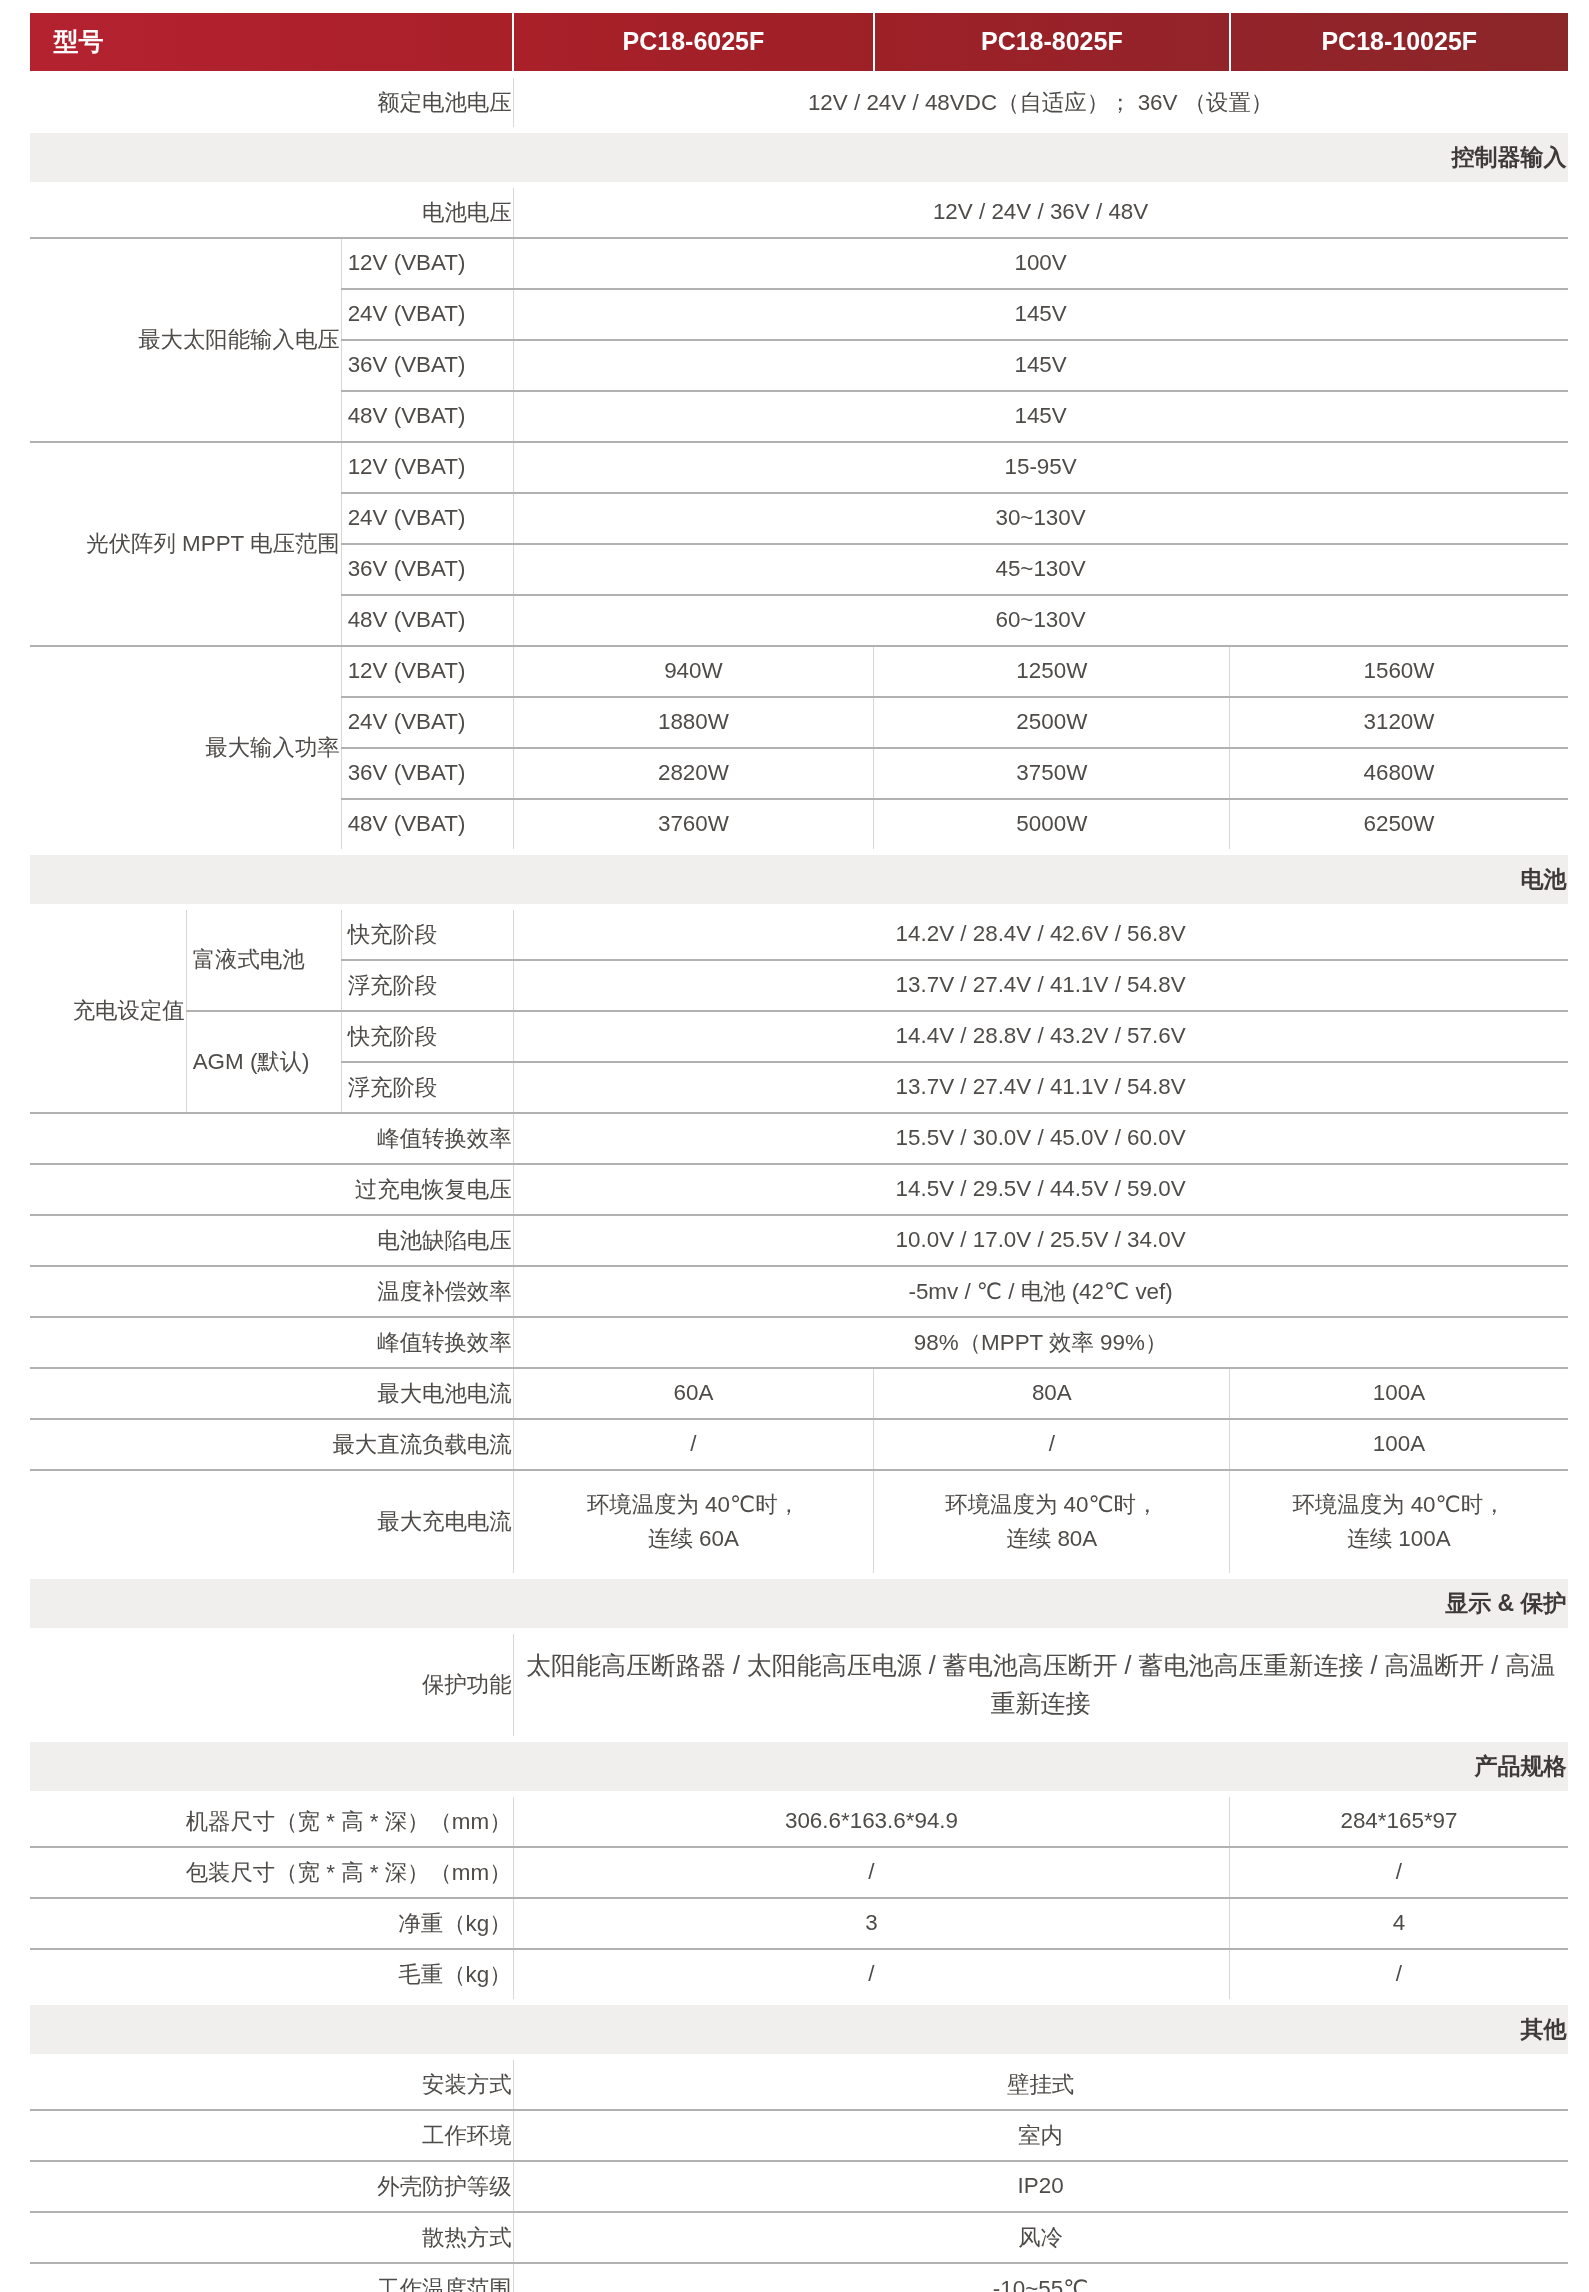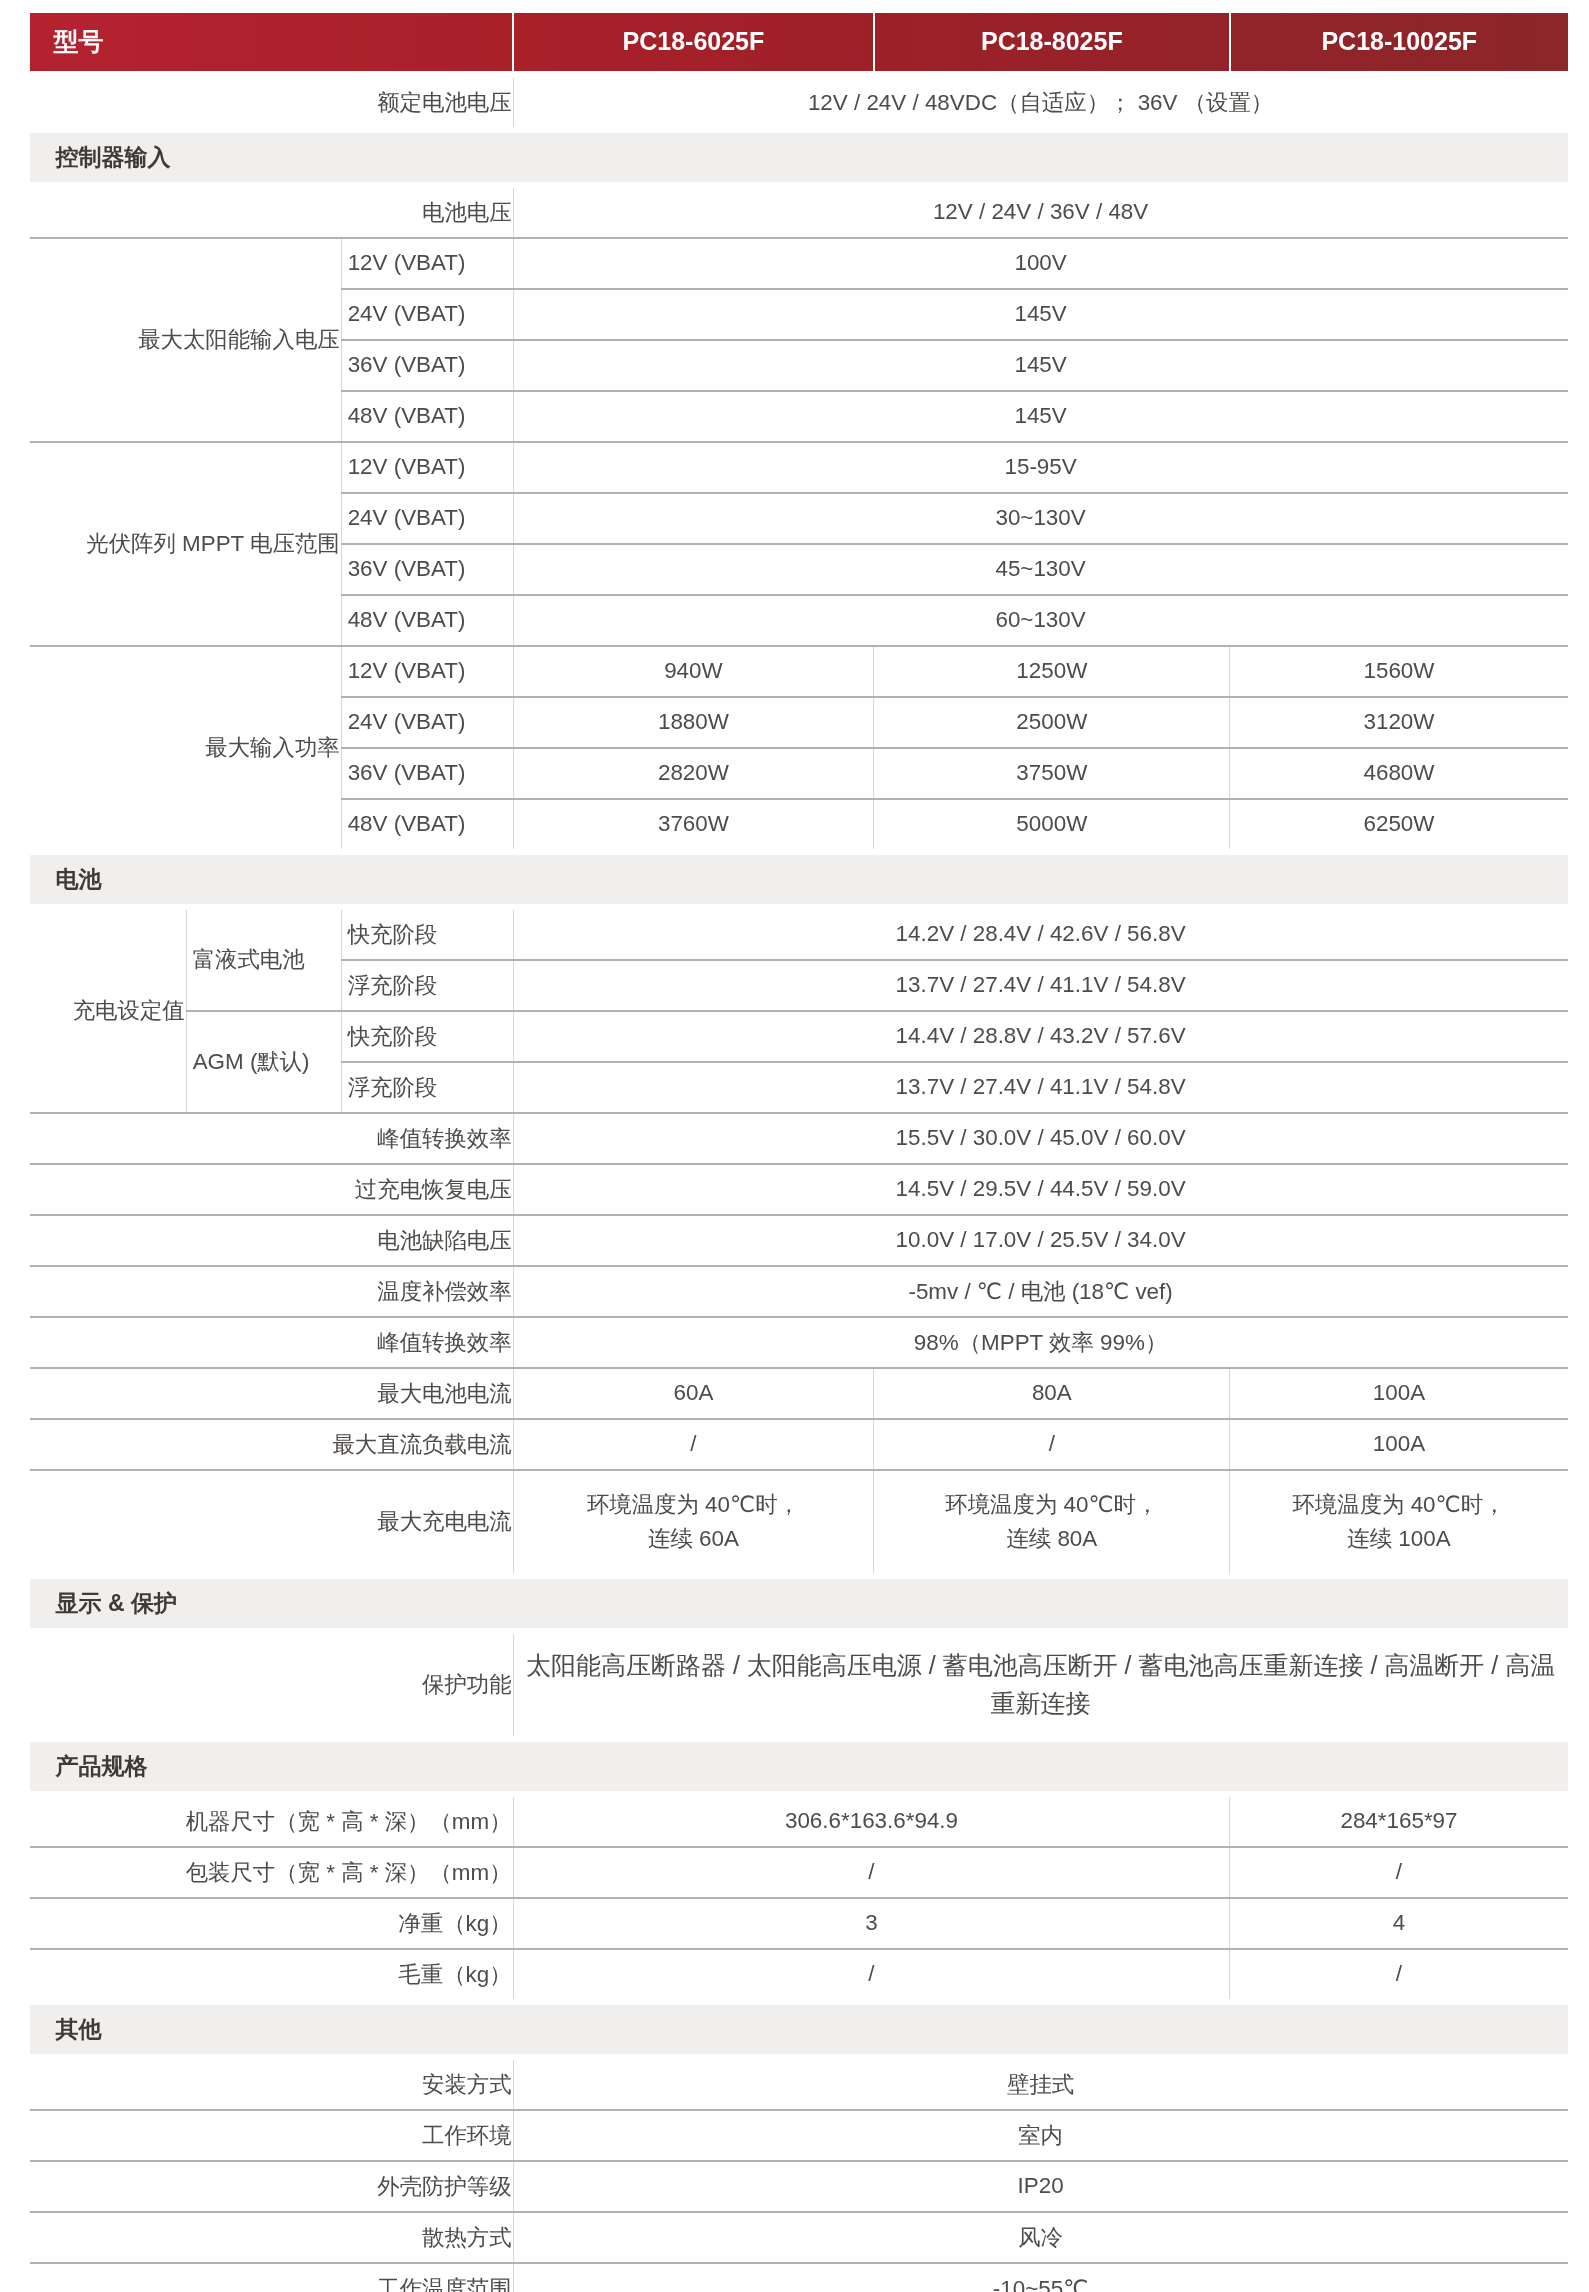--- a/index.html
+++ b/index.html
@@ -31,21 +31,21 @@
   th + th { border-left: 2.7px solid #ffffff; }
 
   td { height: 47px; border-bottom: 2.7px solid #b3b1af; vertical-align: middle; }
   td.lbl { text-align: right; padding-left: 19.7px; }
   td.sub { text-align: left; padding-left: 6px; border-left: 0.9px solid #d9d7d5; }
   td.val { text-align: center; border-left: 0.9px solid #d9d7d5; margin-left: 16px; }
 
   tr.band td {
     background: #f0efed; color: #3d3a37;
     font-weight: bold; font-size: 23px;
-    text-align: left; padding-left: 26px; height: 47px;
+    text-align: right; padding-left: 26px; height: 47px;
     border-bottom: 6.3px solid #ffffff; border-top: 6.3px solid #ffffff;
     border-left: none; border-right: none;
   }
   tr.tall td { height: 100px; line-height: 1.5; }
   td.longval { font-size: 25px; }
   .two-line span { display: block; }
 </style>
 </head>
 <body>
 
@@ -175,21 +175,21 @@
   <tr>
     <td class="lbl" colspan="3">过充电恢复电压</td>
     <td class="val" colspan="3">14.5V / 29.5V / 44.5V / 59.0V</td>
   </tr>
   <tr>
     <td class="lbl" colspan="3">电池缺陷电压</td>
     <td class="val" colspan="3">10.0V / 17.0V / 25.5V / 34.0V</td>
   </tr>
   <tr>
     <td class="lbl" colspan="3">温度补偿效率</td>
-    <td class="val" colspan="3">-5mv / ℃ / 电池 (18℃ vef)</td>
+    <td class="val" colspan="3">-5mv / ℃ / 电池 (42℃ vef)</td>
   </tr>
   <tr>
     <td class="lbl" colspan="3">峰值转换效率</td>
     <td class="val" colspan="3">98%（MPPT 效率 99%）</td>
   </tr>
   <tr>
     <td class="lbl" colspan="3">最大电池电流</td>
     <td class="val">60A</td>
     <td class="val">80A</td>
     <td class="val">100A</td>

